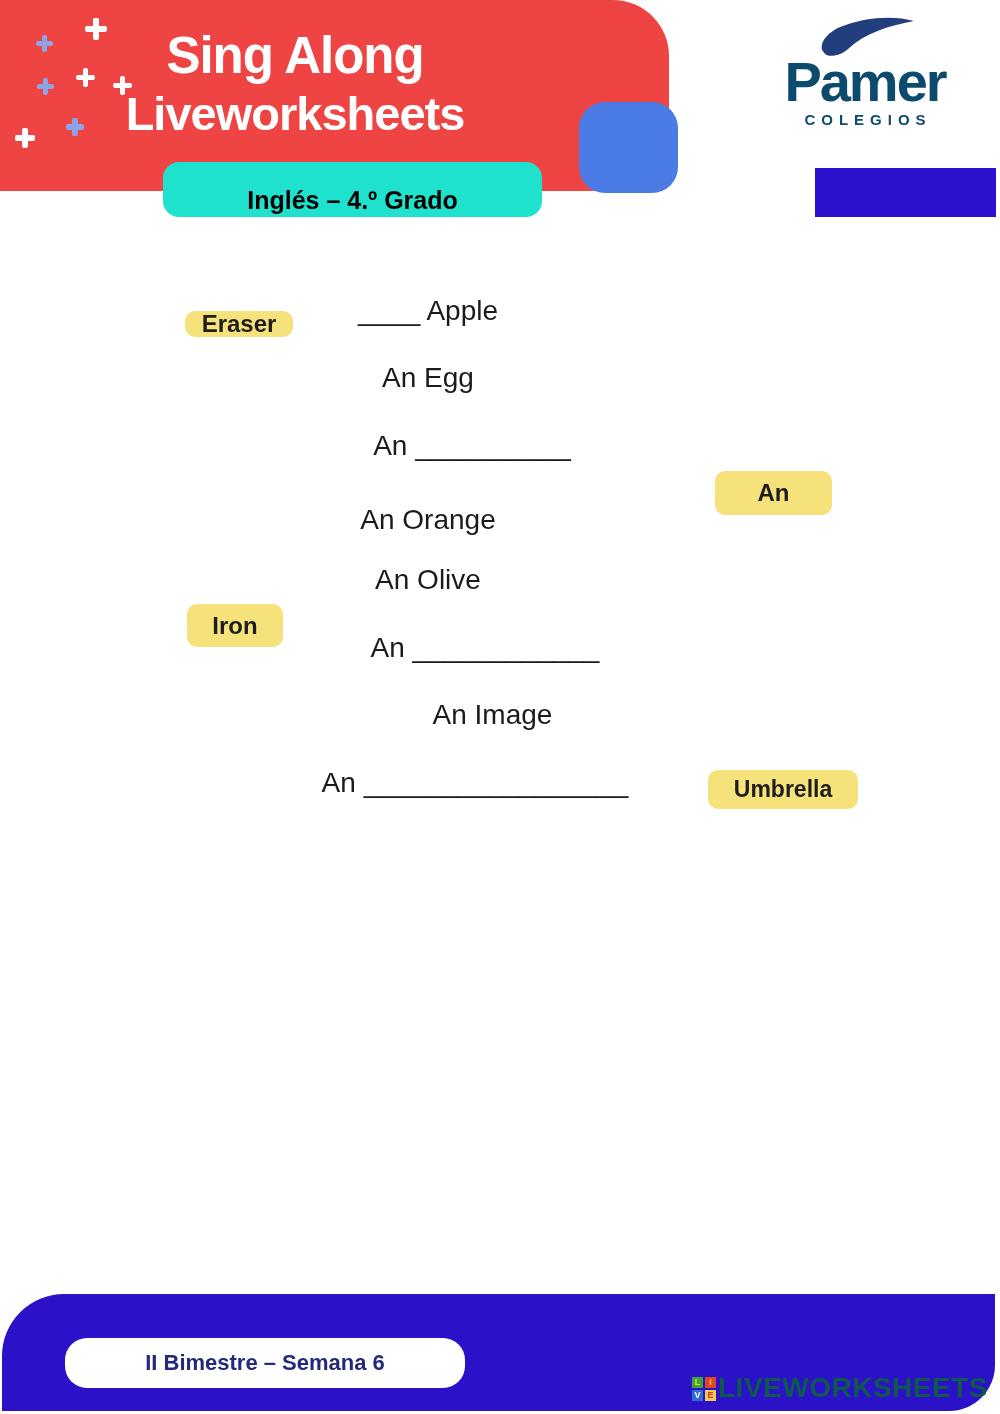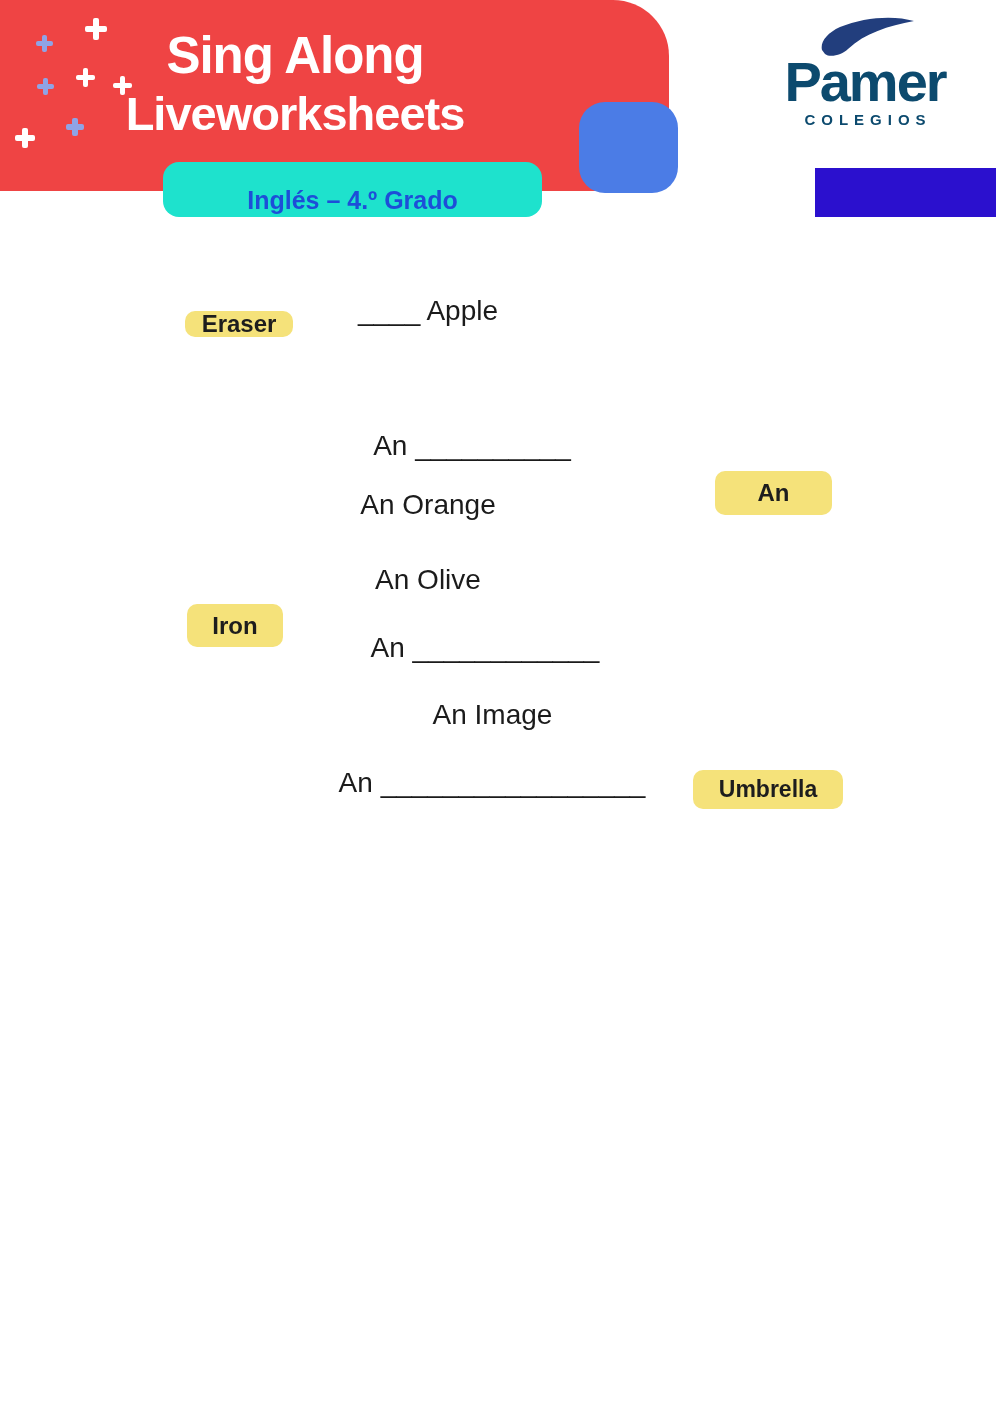--- a/index.html
+++ b/index.html
@@ -14,21 +14,21 @@
   .header-title .l1{font-size:51px;line-height:60px;}
   .header-title .l2{font-size:47px;line-height:55px;}
   .plus{position:absolute;}
   .plus::before,.plus::after{content:"";position:absolute;background:var(--c);border-radius:2px;}
   .plus::before{left:0;top:36%;width:100%;height:28%;}
   .plus::after{top:0;left:36%;height:100%;width:28%;}
 
   .subject-banner{position:absolute;left:163px;top:162px;width:379px;height:55px;
                   background:#1EE2CD;border-radius:16px;box-sizing:border-box;
                   text-align:center;padding-top:24px;
-                  color:#1d4ed8;font-weight:bold;font-size:25px;}
+                  color:#000000;font-weight:bold;font-size:25px;}
 
   .accent-square{position:absolute;left:579px;top:102px;width:99px;height:91px;
                  background:#4B7CE6;border-radius:26px;}
   .accent-bar{position:absolute;left:815px;top:168px;width:181px;height:49px;background:#2B10CE;}
 
   
   .pamer{position:absolute;left:765px;top:12px;width:200px;height:120px;text-align:center;color:#0c4a6e;}
   .pamer .swoosh{position:absolute;left:52px;top:4px;width:98px;height:42px;}
   .pamer .name{position:absolute;left:0;top:40px;width:200px;font-size:56px;font-weight:bold;
                letter-spacing:-2px;line-height:60px;}
@@ -89,34 +89,47 @@
 
   <div class="pamer">
     <svg class="swoosh" viewBox="0 0 96 42" xmlns="http://www.w3.org/2000/svg">
       <path d="M4,34 C2,26 9,17 22,11 C46,1 76,-1 96,5 C70,10 47,17 30,33 C24,39 12,42 7,38 Z" fill="#223E7D"></path>
     </svg>
     <div class="name">Pamer</div>
     <div class="tagline">COLEGIOS</div>
   </div>
 
   <div class="ws-row" style="top:290px;">____ Apple</div>
+  <div class="ws-row" style="top:357px;">An Egg</div>
   <div class="ws-row" style="top:425px;padding-left:44px;">An __________</div>
-  <div class="ws-row" style="top:484px;text-align:center;">An Orange</div>
+  <div class="ws-row" style="top:499px;text-align:center;">An Orange</div>
   <div class="ws-row" style="top:559px;">An Olive</div>
   <div class="ws-row" style="top:627px;width:970px;">An ____________</div>
   <div class="ws-row" style="top:694px;width:985px;">An Image</div>
-  <div class="ws-row" style="top:762px;width:950px;margin-left:17px;">An _________________</div>
+  <div class="ws-row" style="top:762px;width:950px;">An _________________</div>
 
   <div class="chip" style="left:185px;top:311px;width:108px;height:26px;">
     <span>Eraser</span>
   </div>
   <div class="chip" style="left:700px;top:471px;width:117px;height:44px;margin-left:15px;">
     <span>An</span>
   </div>
   <div class="chip" style="left:187px;top:604px;width:96px;height:43px;">
     <span>Iron</span>
   </div>
-  <div class="chip" style="left:693px;top:770px;width:150px;height:39px;font-size:23px;">
+  <div class="chip" style="left:708px;top:770px;width:150px;height:39px;font-size:23px;">
     <span>Umbrella</span>
   </div>
 
+  <div class="footer">
+    <div class="badge">
+      <span>II Bimestre – Semana 6</span>
+    </div>
+    <div class="lw-logo">
+      <span class="lw-c1">L</span>
+      <span class="lw-c2">I</span>
+      <span class="lw-c3">V</span>
+      <span class="lw-c4">E</span>
+    </div>
+    <div class="lw-text">LIVEWORKSHEETS</div>
+  </div>
 
 </div>
 
 </body></html>

